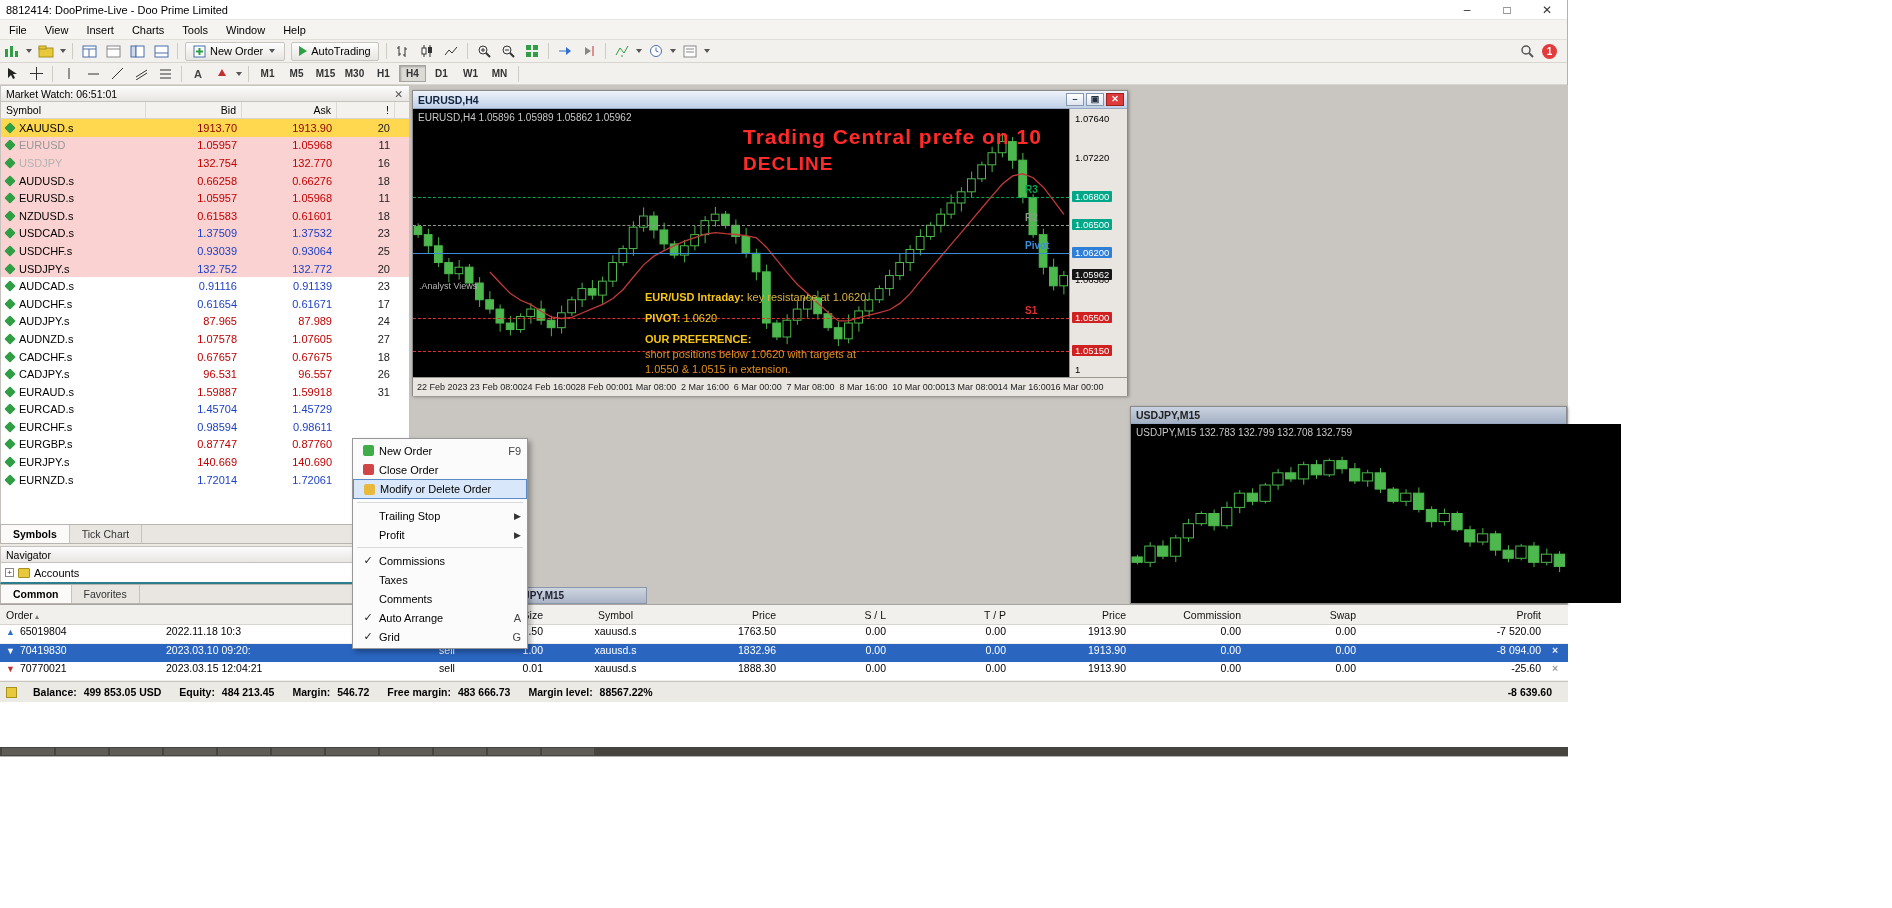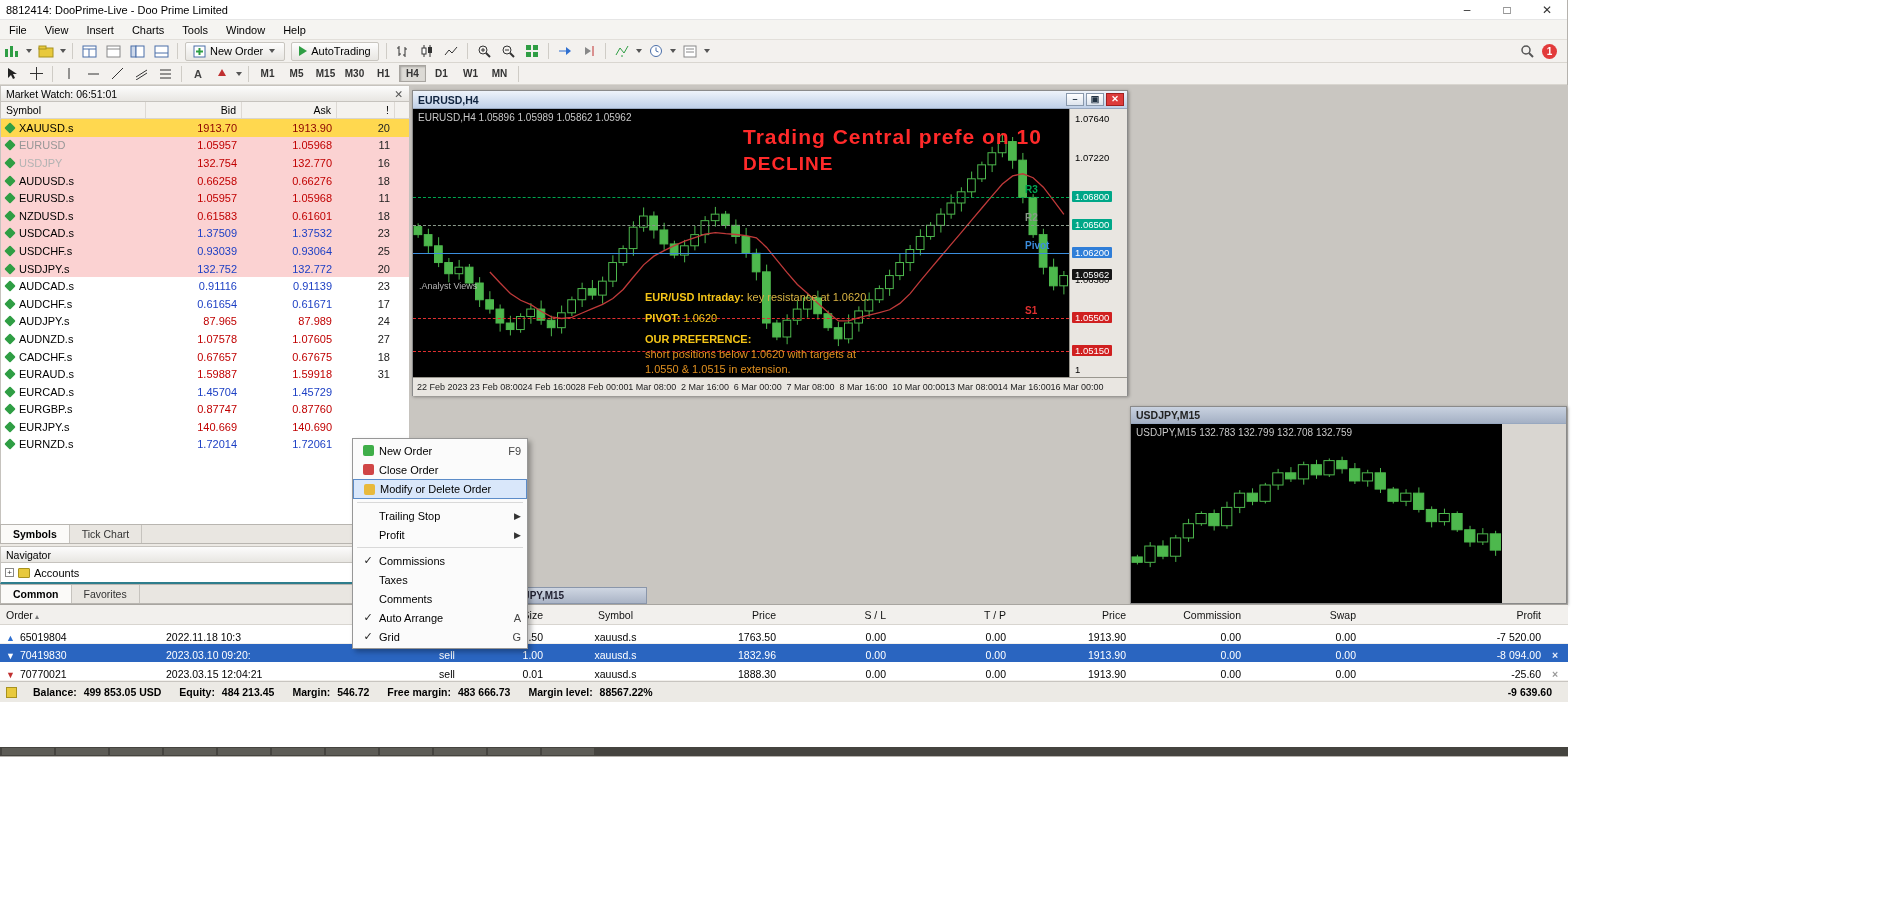--- a/index.html
+++ b/index.html
@@ -65,21 +65,21 @@
   #win-eur{left:412px;top:90px;width:716px;height:306px}
   #win-jpy{left:1130px;top:406px;width:437px;height:198px}
   .cw-title{height:18px;display:flex;align-items:center;padding:0 3px 0 5px;font-size:10.5px;font-weight:bold;color:#10243f;border-bottom:1px solid #98a8c0}
   #win-eur .cw-title{background:linear-gradient(#eef3fa,#bfd0e8)}
   #win-jpy .cw-title{height:17px;background:linear-gradient(#c9d2e0,#a4b0c4);color:#222}
   .cw-btns{margin-left:auto;display:flex}
   .cwb{width:18px;height:13px;border:1px solid #8898ac;background:linear-gradient(#ffffff,#dde4ee);margin-left:2px;font-size:9px;line-height:10px;text-align:center;color:#234}
   .cwb.close{background:#dd3b3b;border-color:#a02020;color:#fff;font-weight:bold}
   .cw-body{position:relative;background:#000;overflow:hidden}
   #eur-body{height:268px;width:714px}
-  #jpy-body{height:179px;width:371px}
+  #jpy-body{height:179px;width:490px}
   .ohlc{position:absolute;left:5px;top:3px;color:#c9c9c9;font-size:10px;z-index:4}
   .scalecol{position:absolute;left:656px;top:18px;width:58px;height:268px;background:#e9e6e1;border-left:1px solid #9a978f}
   .scale-item{position:absolute;left:2px;font-size:9.5px;padding:0 3px;border-radius:1px;white-space:nowrap}
   .xaxis{position:absolute;left:0;top:286px;width:714px;height:19px;background:#e9e6e1;border-top:1px solid #9a978f;font-size:9px;color:#222}
   .xlab{position:absolute;top:4px;white-space:nowrap}
   .ann1{position:absolute;left:330px;top:16px;font-size:21px;font-weight:bold;color:#ff2a2a;letter-spacing:1px;z-index:4}
   .ann2{position:absolute;left:330px;top:44px;font-size:19px;font-weight:bold;color:#ff2a2a;letter-spacing:1px;z-index:4}
   .lvl-line{position:absolute;left:0;width:656px;height:0;z-index:2}
   .lvl-label{position:absolute;font-size:10px;font-weight:bold;z-index:3}
   .analyst-tag{position:absolute;left:6px;top:172px;font-size:9px;color:#b5b5b5;z-index:4}
@@ -97,21 +97,21 @@
   .cm-label{flex:1;white-space:nowrap}
   .cm-short{color:#444;padding-left:10px}
   .cm-sub{color:#333;font-size:9px;padding-left:8px}
   .cm-sep{height:1px;background:#d9d9d9;margin:3px 4px}
   .cm-check{font-size:11px;color:#222}
 
   
   #terminal{position:absolute;left:0;top:604px;width:1568px;height:143px;background:#fff;border-top:1px solid #a8a5a0}
   #term-head{display:flex;height:20px;background:#f2f0ed;border-bottom:1px solid #d8d5d0;align-items:center;font-size:10.5px;color:#111}
   .th,.tc{padding:0 6px;white-space:nowrap;overflow:hidden}
-  .term-row{display:flex;height:18.5px;align-items:flex-end;font-size:10.5px;border-bottom:1px solid #f2f0ec}
+  .term-row{display:flex;height:18.5px;align-items:flex-start;font-size:10.5px;border-bottom:1px solid #f2f0ec}
   .term-row.selected{background:#2a65c0;color:#fff;border-bottom:1px solid #2a65c0}
   .dir-ic{display:inline-block;margin-right:5px;font-size:9px}
   .row-x{width:16px;text-align:center;color:#999;font-weight:bold}
   .term-row.selected .row-x{color:#e8eefb}
   #summary{position:absolute;left:0;top:76px;width:1568px;height:21px;background:#eceae5;border-top:1px solid #c8c5c0;display:flex;align-items:center;padding-left:6px;gap:14px;font-size:10.5px}
   .sum-item b{margin-right:4px}
   .sum-icon{width:11px;height:11px;background:#e8c93c;border:1px solid #a8921e;margin-right:2px}
   #total-profit{margin-left:auto;padding-right:16px;font-weight:bold}
 
   #bottom-strip{position:absolute;left:0;top:747px;width:1568px;height:9px;background:#45443f;display:flex;gap:2px;padding:1px 2px}
@@ -488,33 +488,51 @@
           <span class="mw-icon"></span>
           <span>CADCHF.s</span>
         </div>
         <div class="mw-c mw-bid" style="color: rgb(192, 0, 0);">0.67657</div>
         <div class="mw-c mw-ask" style="color: rgb(192, 0, 0);">0.67675</div>
         <div class="mw-c mw-sp">18</div>
       </div>
       <div class="mw-row">
         <div class="mw-c mw-sym">
           <span class="mw-icon"></span>
+          <span>CADJPY.s</span>
+        </div>
+        <div class="mw-c mw-bid" style="color: rgb(192, 0, 0);">96.531</div>
+        <div class="mw-c mw-ask" style="color: rgb(192, 0, 0);">96.557</div>
+        <div class="mw-c mw-sp">26</div>
+      </div>
+      <div class="mw-row">
+        <div class="mw-c mw-sym">
+          <span class="mw-icon"></span>
           <span>EURAUD.s</span>
         </div>
         <div class="mw-c mw-bid" style="color: rgb(192, 0, 0);">1.59887</div>
         <div class="mw-c mw-ask" style="color: rgb(192, 0, 0);">1.59918</div>
         <div class="mw-c mw-sp">31</div>
       </div>
       <div class="mw-row">
         <div class="mw-c mw-sym">
           <span class="mw-icon"></span>
           <span>EURCAD.s</span>
         </div>
         <div class="mw-c mw-bid" style="color: rgb(28, 63, 196);">1.45704</div>
         <div class="mw-c mw-ask" style="color: rgb(28, 63, 196);">1.45729</div>
+        <div class="mw-c mw-sp"></div>
+      </div>
+      <div class="mw-row">
+        <div class="mw-c mw-sym">
+          <span class="mw-icon"></span>
+          <span>EURCHF.s</span>
+        </div>
+        <div class="mw-c mw-bid" style="color: rgb(28, 63, 196);">0.98594</div>
+        <div class="mw-c mw-ask" style="color: rgb(28, 63, 196);">0.98611</div>
         <div class="mw-c mw-sp"></div>
       </div>
       <div class="mw-row">
         <div class="mw-c mw-sym">
           <span class="mw-icon"></span>
           <span>EURGBP.s</span>
         </div>
         <div class="mw-c mw-bid" style="color: rgb(192, 0, 0);">0.87747</div>
         <div class="mw-c mw-ask" style="color: rgb(192, 0, 0);">0.87760</div>
         <div class="mw-c mw-sp"></div>
@@ -899,21 +917,21 @@
       </div>
     <div id="summary">
       <div class="sum-icon"></div>
       <span id="summary-items" style="display:flex;gap:14px">
           <span class="sum-item"><b>Balance: </b><b>499 853.05 USD</b></span>
           <span class="sum-item"><b>Equity: </b><b>484 213.45</b></span>
           <span class="sum-item"><b>Margin: </b><b>546.72</b></span>
           <span class="sum-item"><b>Free margin: </b><b>483 666.73</b></span>
           <span class="sum-item"><b>Margin level: </b><b>88567.22%</b></span>
         </span>
-      <span id="total-profit">-9 639.60</span>
+      <span id="total-profit">-8 639.60</span>
     </div>
   </div>
 
   <div id="bottom-strip">
     <div class="bs-tab"></div>
       <div class="bs-tab"></div>
       <div class="bs-tab"></div>
       <div class="bs-tab"></div>
       <div class="bs-tab"></div>
       <div class="bs-tab"></div>

